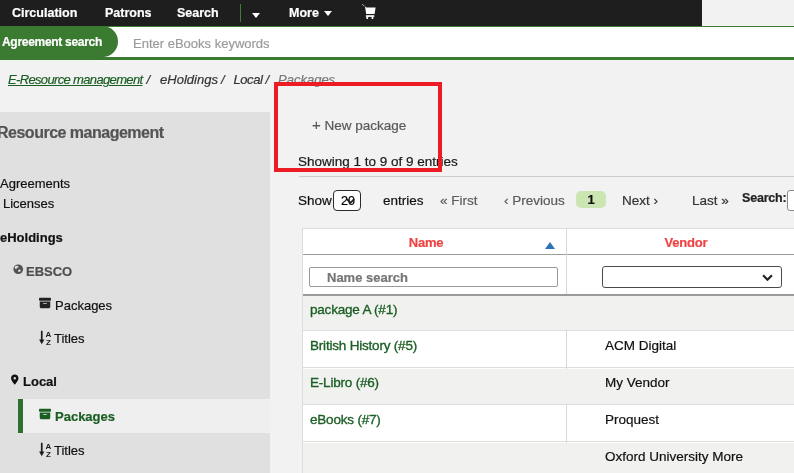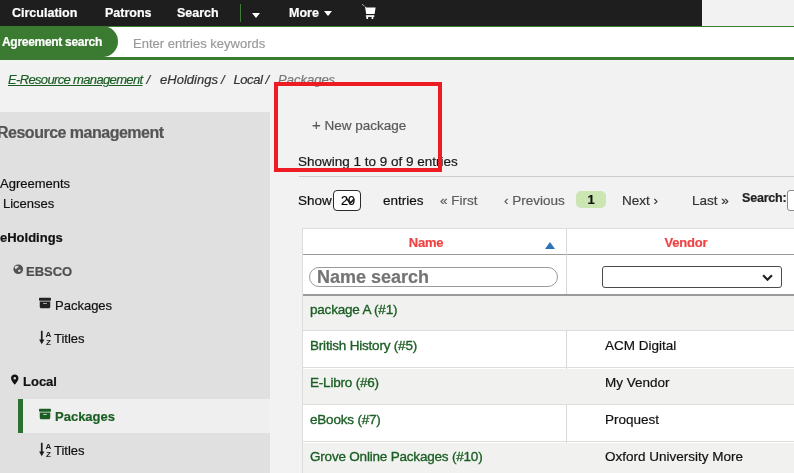--- a/index.html
+++ b/index.html
@@ -42,21 +42,21 @@
 #pgone { position:absolute; left:576px; top:191px; width:30px; height:17px; background:#cbe6b3; border-radius:5px; text-align:center; font-size:13px; font-weight:700; color:#111; line-height:17px; }
 #searchinput { position:absolute; left:787px; top:190px; width:40px; height:21px; background:#fff; border:1px solid #8a8a8a; border-radius:3px; }
 
 
 #tbl { position:absolute; left:302px; top:228px; width:518px; height:245px; background:#fff; border:1px solid #ddd; border-bottom:none; }
 #thead { position:absolute; left:0; top:0; width:100%; height:26px; border-bottom:1px solid #9a9a9a; }
 #thead .th { position:absolute; top:6px; font-weight:700; font-size:13px; letter-spacing:-0.2px; color:#ef4444; }
 #colsep { position:absolute; left:263px; top:0; width:1px; height:245px; background:#d8d8d8; }
 #sortarrow { position:absolute; left:242px; top:13px; width:0; height:0; border-left:5px solid transparent; border-right:5px solid transparent; border-bottom:7px solid #2e73b8; }
 #frow { position:absolute; left:0; top:27px; width:100%; height:40px; border-bottom:2px solid #9a9a9a; }
-#finput { position:absolute; left:6px; top:11px; width:249px; height:20px; border:1px solid #9a9a9a; border-radius:10px; background:#fff; font-family:"Liberation Sans",sans-serif; font-size:18px; font-weight:700; color:#6f6f6f; padding-left:7px; line-height:18px; }
+#finput { position:absolute; left:6px; top:11px; width:249px; height:20px; border:1px solid #9a9a9a; border-radius:2px; background:#fff; font-family:"Liberation Sans",sans-serif; font-size:13px; font-weight:700; color:#6f6f6f; padding-left:17px; line-height:18px; }
 #fselect { position:absolute; left:299px; top:10px; width:180px; height:22px; border:1px solid #4a4a4a; border-radius:3px; background:#fff; }
 .drow { position:absolute; left:0; width:518px; border-bottom:1px solid #ddd; }
 .drow.odd { background:#f1f2f0; }
 .drow a { color:#1b5e24; -webkit-text-stroke:0.35px #1b5e24; letter-spacing:-0.2px; text-decoration:none; font-size:13.5px; position:absolute; left:7px; top:6px; }
 .drow .vend { position:absolute; left:270px; top:6px; font-size:13.5px; color:#111;margin-left:32px; }
 
 
 #redbox { position:absolute; left:274px; top:82px; width:168px; height:90px; border:4px solid #ed1c24; z-index:50; }
 
 .chev { stroke:#222; stroke-width:2; fill:none; }
@@ -76,21 +76,21 @@
     <rect x="3.9" y="11.2" width="8.4" height="1.7" fill="#fff"></rect>
     <rect x="4.4" y="12.9" width="1.7" height="2.1" fill="#fff"></rect>
     <rect x="9.6" y="12.9" width="1.7" height="2.1" fill="#fff"></rect>
   </svg>
 </div>
 
 <div id="searchbar"></div>
 <div id="pill">
     <span>Agreement search</span>
   </div>
-<div id="placeholder">Enter entries keywords</div>
+<div id="placeholder">Enter eBooks keywords</div>
 
 <div id="crumbs">
   <a href="#" style="letter-spacing:-0.65px">E-Resource management</a><span class="sep" style="margin:0 10px 0 4px">/</span><span>eHoldings</span><span class="sep" style="margin:0 9px 0 3px">/</span><span style="letter-spacing:-0.45px">Local</span><span class="sep" style="margin:0 9px 0 3px">/</span><span class="cur">Packages</span>
 </div>
 
 <div id="sidebar">
   <h1>E-Resource management</h1>
   <span class="sitem" style="left:0px; top:64px;">Agreements</span>
   <span class="sitem" style="left:3px; top:84px;">Licenses</span>
   <span class="sitem" style="left:0px; top:118px; font-weight:700;">eHoldings</span>
@@ -179,18 +179,17 @@
     </div>
   <div class="drow odd" style="top:140px; height:36px;">
       <a href="#">E-Libro (#6)</a>
       <span class="vend">My Vendor</span>
     </div>
   <div class="drow" style="top:177px; height:36px;">
       <a href="#">eBooks (#7)</a>
       <span class="vend">Proquest</span>
     </div>
   <div class="drow odd" style="top:214px; height:36px;">
-      <a href="#">Grove Online Packages (#10)</a>
       <span class="vend">Oxford University More</span>
     </div>
 </div>
 
 <div id="redbox"></div>
 
 </body></html>

